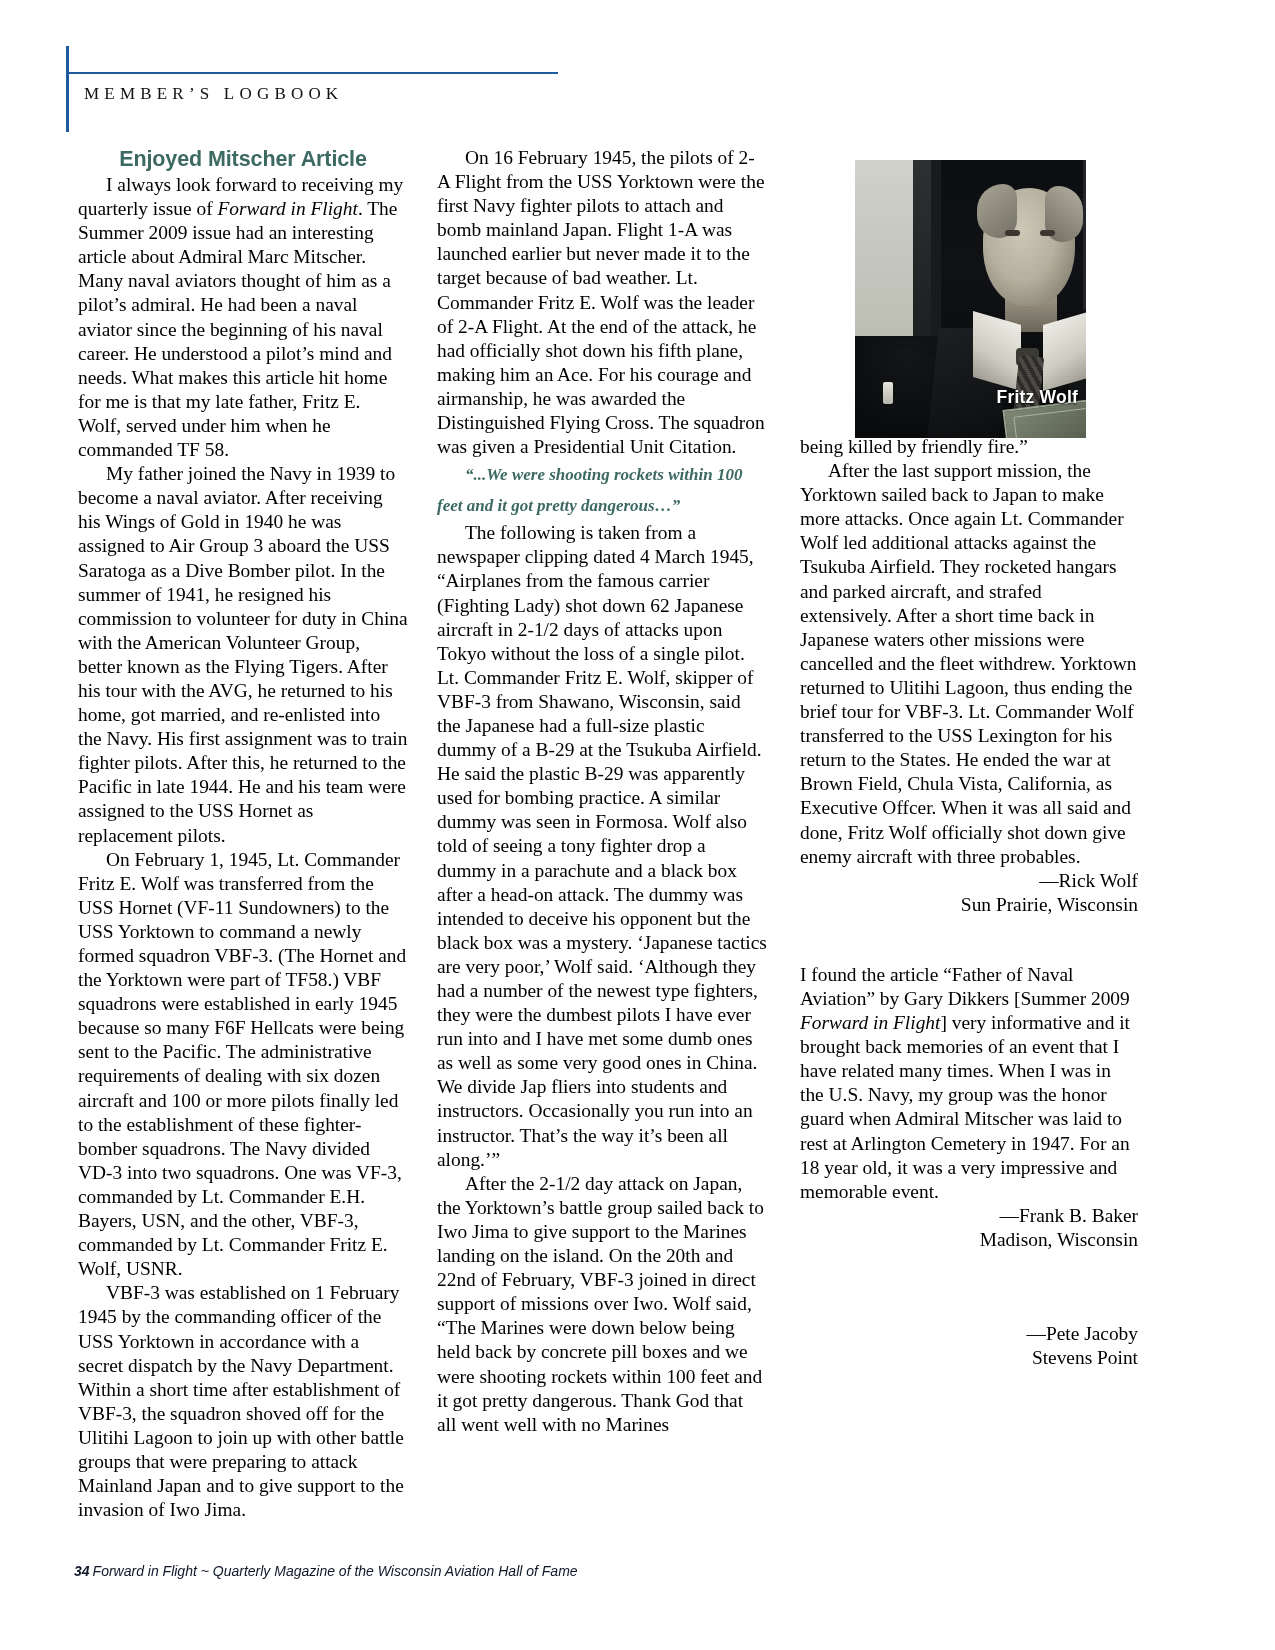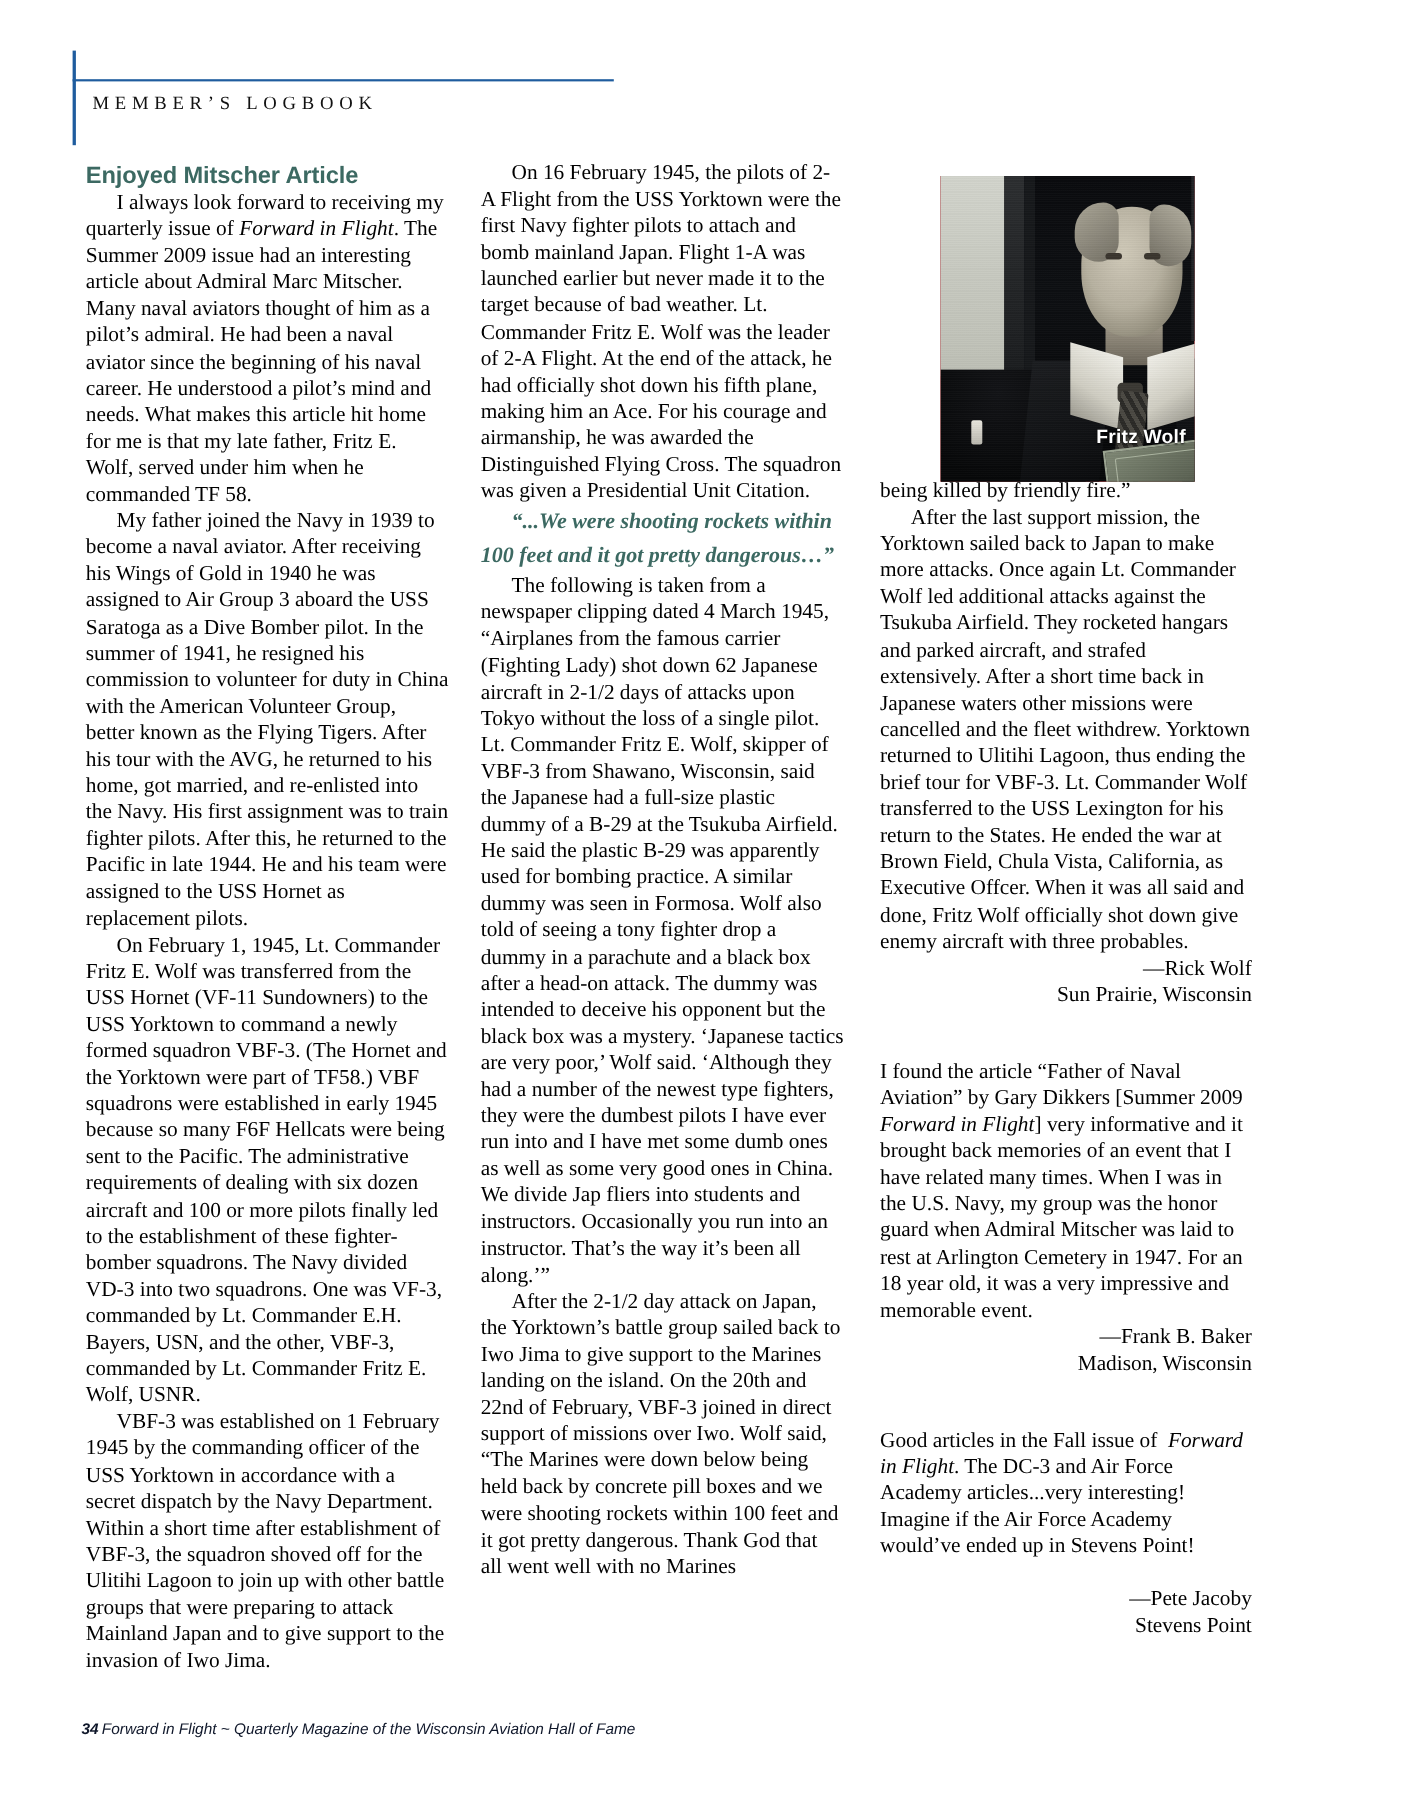--- a/index.html
+++ b/index.html
@@ -71,26 +71,27 @@
   .col p.noindent { text-indent: 0; }
 
   .section-head {
     font-family: "Liberation Sans", "DejaVu Sans", sans-serif;
     font-weight: bold;
     font-size: 21.5px;
     line-height: 26px;
     color: #3c6962;
     margin: 0 0 1px 0;
     letter-spacing: -0.1px;
+    text-align: center;
   }
 
   .pullquote {
     font-style: italic;
     font-weight: bold;
-    font-size: 20px;
+    font-size: 17px;
     line-height: 31px;
     color: #3c6962;
     margin: 27px 0 30px 0;
     text-indent: 0;
   }
 
   .signature {
     text-align: right;
     text-indent: 0;
     margin: 0;
@@ -370,21 +371,20 @@
   <div class="gap-lg"></div>
 
   <p class="noindent"><span>I found the article “Father of Naval Aviation” by Gary Dikkers [Summer 2009 <em>Forward in Flight</em>] very informative and it brought back memories of an event that I have related many times. When I was in the U.S. Navy, my group was the honor guard when Admiral Mitscher was laid to rest at Arlington Cemetery in 1947. For an 18 year old, it was a very impressive and memorable event.</span></p>
 
   <p class="signature">—Frank B. Baker</p>
   <p class="signature">Madison, Wisconsin</p>
 
   <div class="gap-lg"></div>
 
 
-  <p class="noindent"><span>Good articles in the Fall issue of &nbsp;<em>Forward in Flight</em>. The DC-3 and Air Force Academy articles...very interesting! Imagine if the Air Force Academy would’ve ended up in Stevens Point!</span></p>
 
   <div class="gap-sm"></div>
 
   <p class="signature">—Pete Jacoby</p>
   <p class="signature">Stevens Point</p>
 </div>
 
 <div class="page-footer">
   <span class="pagenum">34</span><span>Forward in Flight ~ Quarterly Magazine of the Wisconsin Aviation Hall of Fame</span>
 </div>

